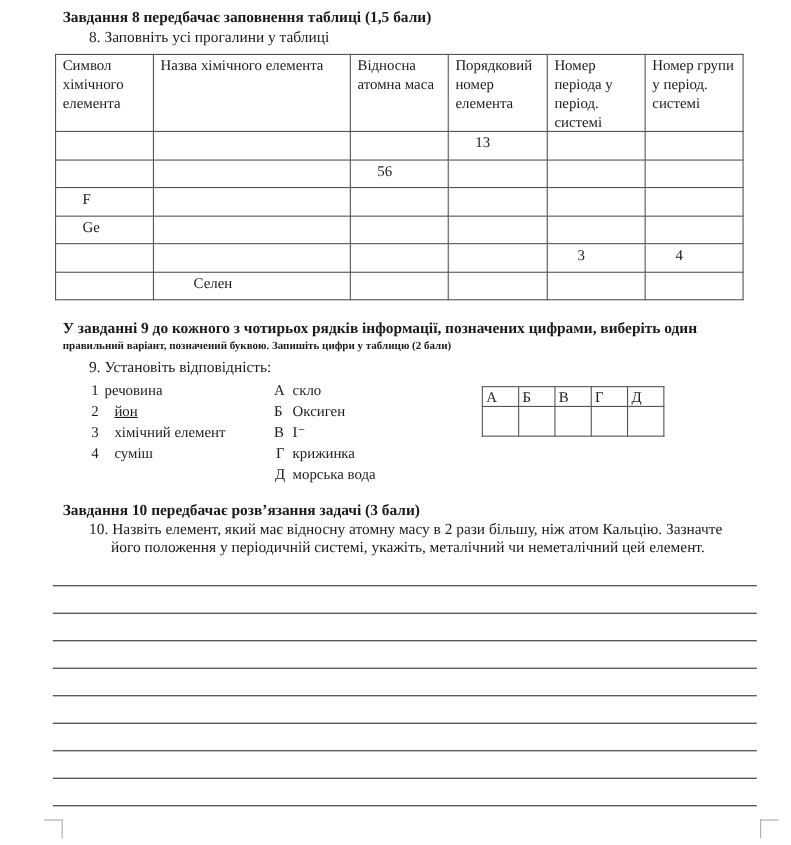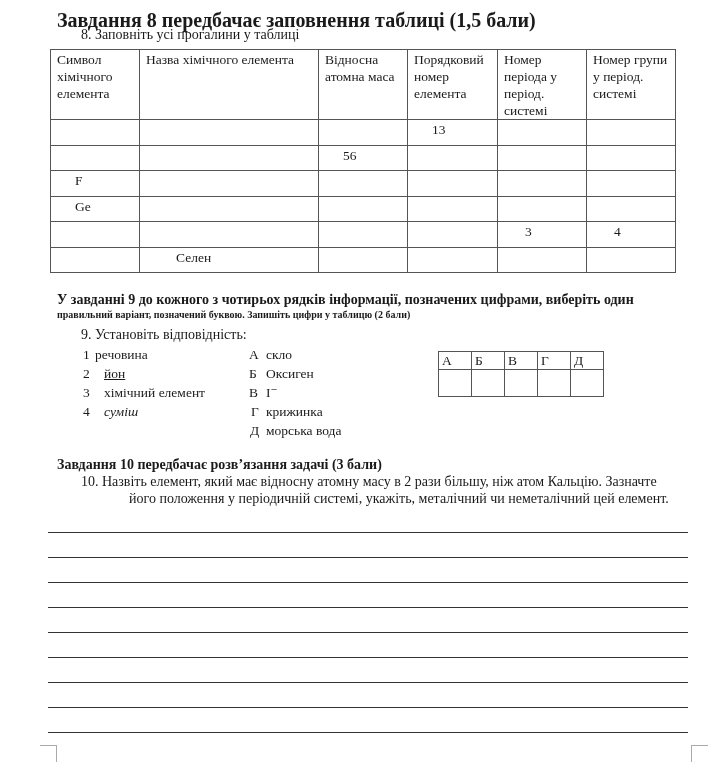--- a/index.html
+++ b/index.html
@@ -43,21 +43,21 @@
     }
     .corner { position: absolute; width: 16px; height: 16px; }
     .corner.left { left: 40px; top: 745px; border-top: 1px solid #aaa; border-right: 1px solid #aaa; }
     .corner.right { left: 691px; top: 745px; border-top: 1px solid #aaa; border-left: 1px solid #aaa; }
 
     .match-row { position: absolute; font-size: 13.5px; line-height: 18px; }
   </style>
 </head>
 <body>
 
-<div class="abs bold" style="left:57px; top:9px; font-size:20px;">Завдання 8 передбачає заповнення таблиці (1,5 бали)</div>
+<div class="abs bold" style="left:57px; top:9px; font-size:14px;">Завдання 8 передбачає заповнення таблиці (1,5 бали)</div>
 <div class="abs" style="left:81px; top:27px; font-size:14px;">8.   Заповніть усі прогалини у таблиці</div>
 
 <table class="t8">
   <colgroup>
     <col style="width:89px">
       <col style="width:179px">
       <col style="width:89px">
     <col style="width:90px">
       <col style="width:89px">
       <col style="width:89px">
@@ -123,21 +123,21 @@
   </table>
 
 <div class="abs bold" style="left:57px; top:292px; font-size:14px;">У завданні 9 до кожного з чотирьох рядків інформації, позначених цифрами, виберіть один</div>
 <div class="abs bold" style="left:57px; top:309px; font-size:10px;">правильний  варіант, позначений буквою. Запишіть цифри у таблицю (2 бали)</div>
 <div class="abs" style="left:81px; top:327px; font-size:14px;">9.   Установіть відповідність:</div>
 
 <div>
   <div class="match-row" style="left:83px; top:346px;"><span>1</span><span style="position:absolute; left:12px;text-align:center;">речовина</span></div>
   <div class="match-row" style="left:83px; top:365px;"><span>2</span><span style="position:absolute; left:21px; white-space:nowrap;text-decoration:underline;">йон</span></div>
   <div class="match-row" style="left:83px; top:384px;"><span>3</span><span style="position:absolute; left:21px; white-space:nowrap;">хімічний елемент</span></div>
-  <div class="match-row" style="left:83px; top:403px;"><span>4</span><span style="position:absolute; left:21px; white-space:nowrap;font-style:italic;">суміш</span></div>
+  <div class="match-row" style="left:83px; top:403px;"><span>4</span><span style="position:absolute; left:21px; white-space:nowrap;">суміш</span></div>
 </div>
 
 <div>
   <div class="match-row" style="left:249px; top:346px;"><span>А</span><span style="position:absolute; left:17px; white-space:nowrap;">скло</span></div>
   <div class="match-row" style="left:249px; top:365px;"><span>Б</span><span style="position:absolute; left:17px; white-space:nowrap;">Оксиген</span></div>
   <div class="match-row" style="left:249px; top:384px;"><span>В</span><span style="position:absolute; left:17px; white-space:nowrap;">I⁻</span></div>
   <div class="match-row" style="left:251px; top:403px;"><span>Г</span><span style="position:absolute; left:15px; white-space:nowrap;">крижинка</span></div>
   <div class="match-row" style="left:250px; top:422px;"><span>Д</span><span style="position:absolute; left:16px; white-space:nowrap;">морська вода</span></div>
 </div>
 
@@ -155,21 +155,21 @@
     <td></td>
     <td></td>
     <td></td>
     <td></td>
   </tr>
 </tbody>
   </table>
 
 <div class="abs bold" style="left:57px; top:457px; font-size:14px;">Завдання 10 передбачає розв’язання задачі (3 бали)</div>
 <div class="abs" style="left:81px; top:474px; font-size:14px;">10. Назвіть елемент, який має відносну атомну масу в 2 рази більшу, ніж атом Кальцію.   Зазначте</div>
-<div class="abs" style="left:101px; top:491px; font-size:14px;margin-left:28px;">його положення у періодичній системі, укажіть, металічний чи неметалічний цей елемент.</div>
+<div class="abs" style="left:101px; top:491px; font-size:14px;">його положення у періодичній системі, укажіть, металічний чи неметалічний цей елемент.</div>
 
 <div>
   <div class="line" style="top:532px;"></div>
   <div class="line" style="top:557px;"></div>
   <div class="line" style="top:582px;"></div>
   <div class="line" style="top:607px;"></div>
   <div class="line" style="top:632px;"></div>
   <div class="line" style="top:657px;"></div>
   <div class="line" style="top:682px;"></div>
   <div class="line" style="top:707px;"></div>

